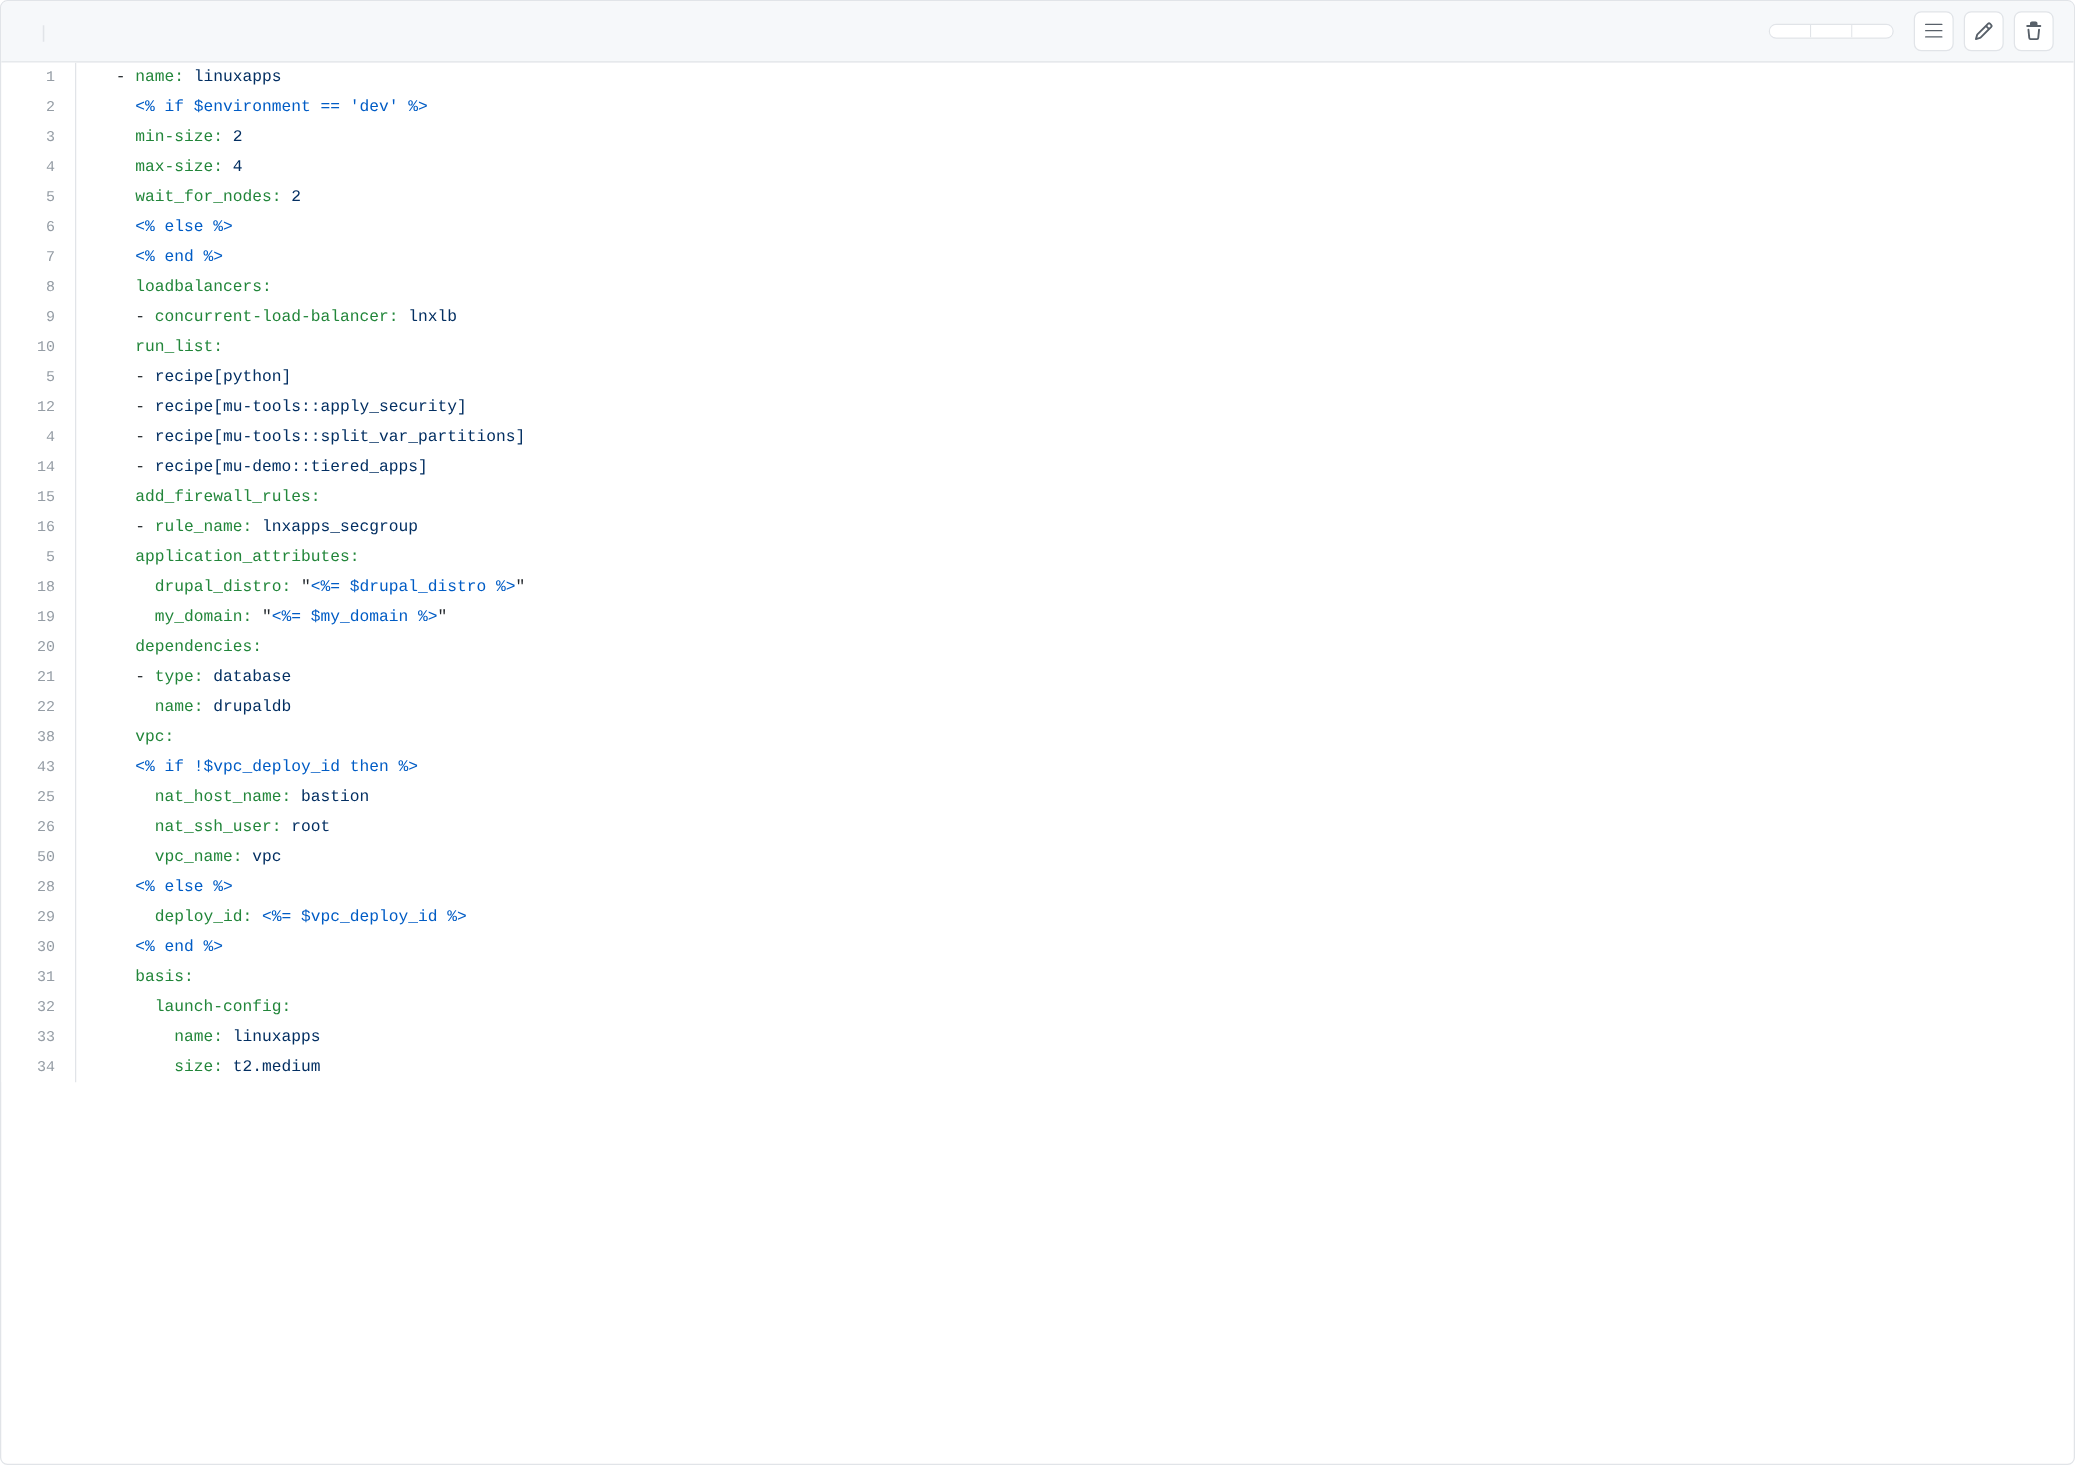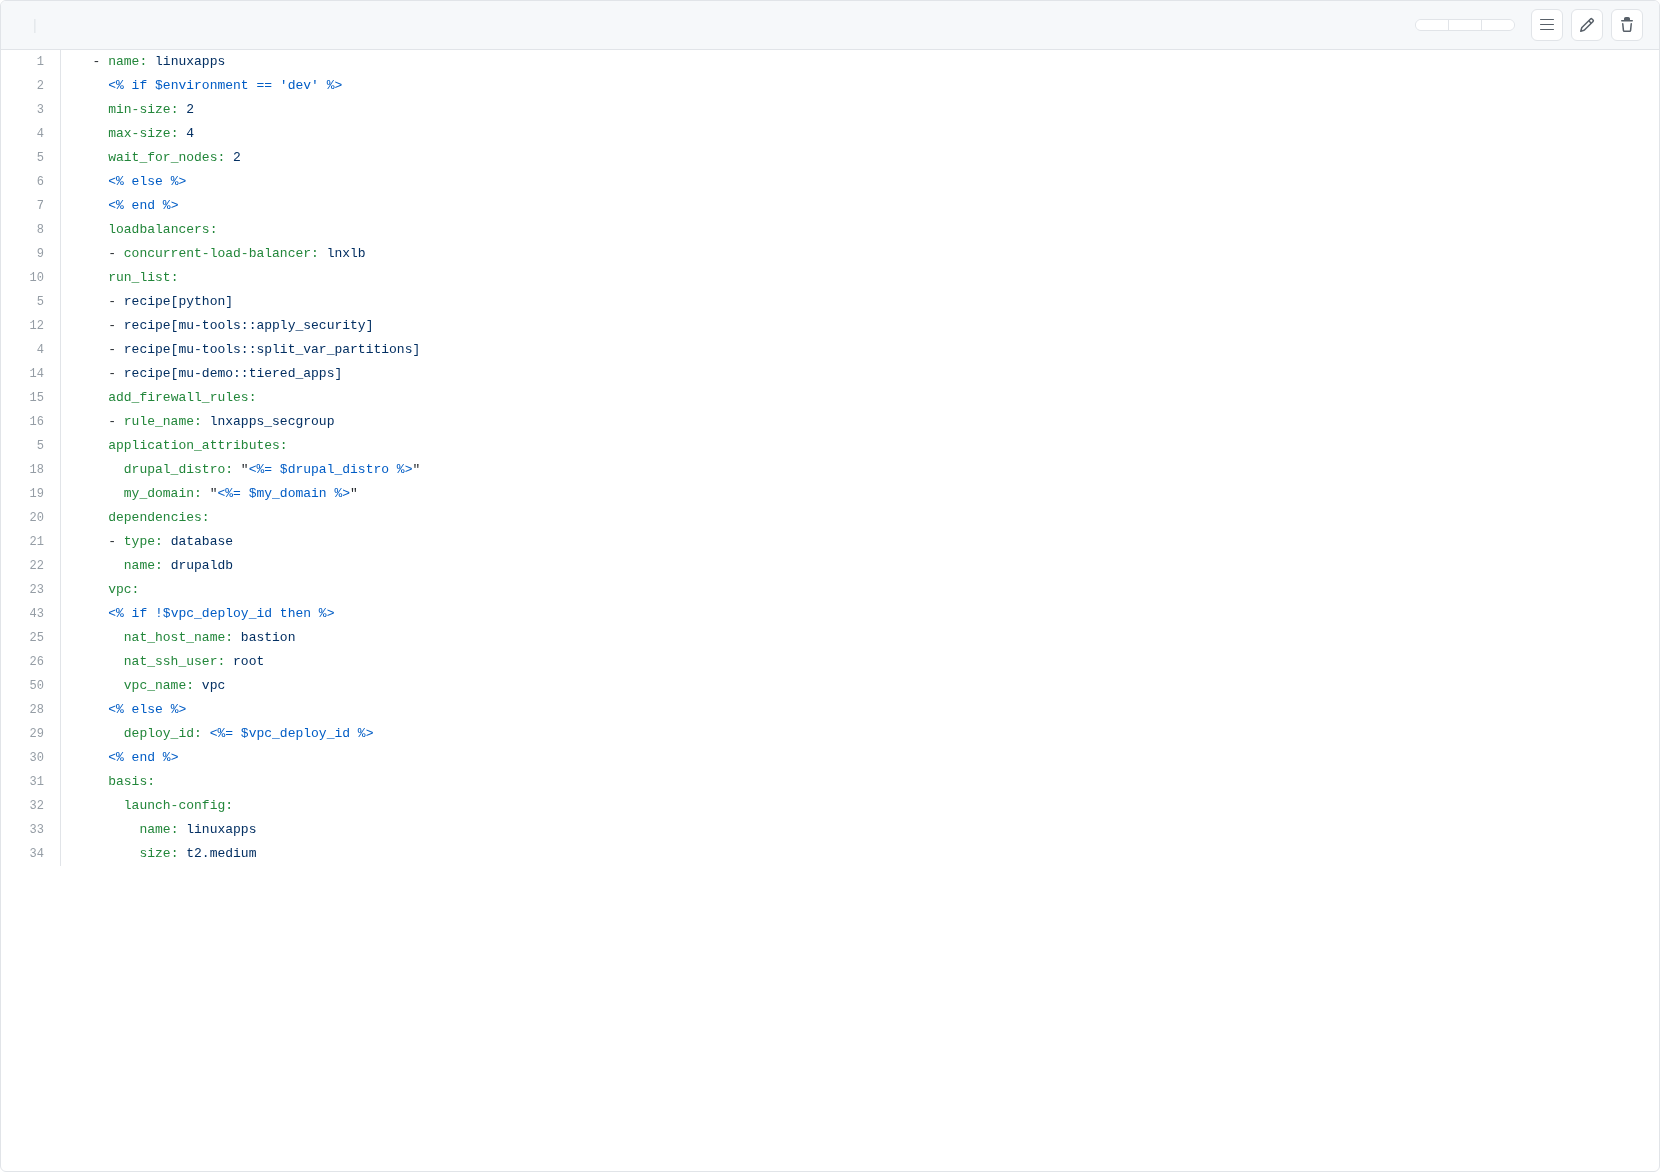--- a/index.html
+++ b/index.html
@@ -177,21 +177,21 @@
         <span class="line-number">4</span>
         <span class="line-number">14</span>
         <span class="line-number">15</span>
         <span class="line-number">16</span>
         <span class="line-number">5</span>
         <span class="line-number">18</span>
         <span class="line-number">19</span>
         <span class="line-number">20</span>
         <span class="line-number">21</span>
         <span class="line-number">22</span>
-        <span class="line-number">23</span>
+        <span class="line-number">38</span>
         <span class="line-number">43</span>
         <span class="line-number">25</span>
         <span class="line-number">26</span>
         <span class="line-number">50</span>
         <span class="line-number">28</span>
         <span class="line-number">29</span>
         <span class="line-number">30</span>
         <span class="line-number">31</span>
         <span class="line-number">32</span>
         <span class="line-number">33</span>

